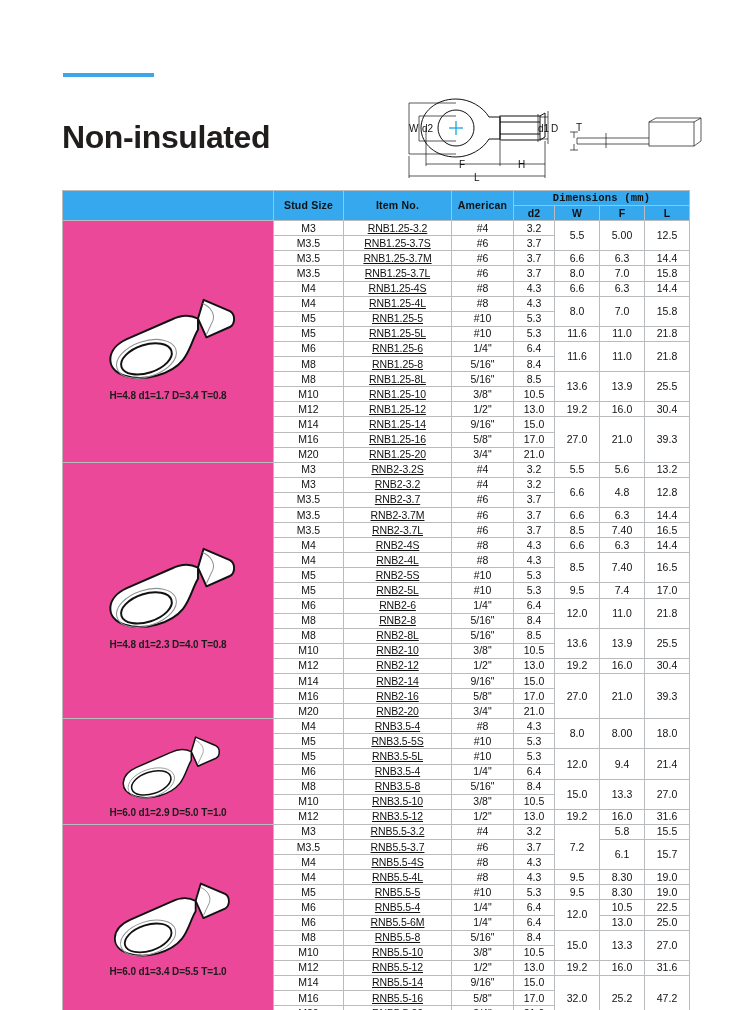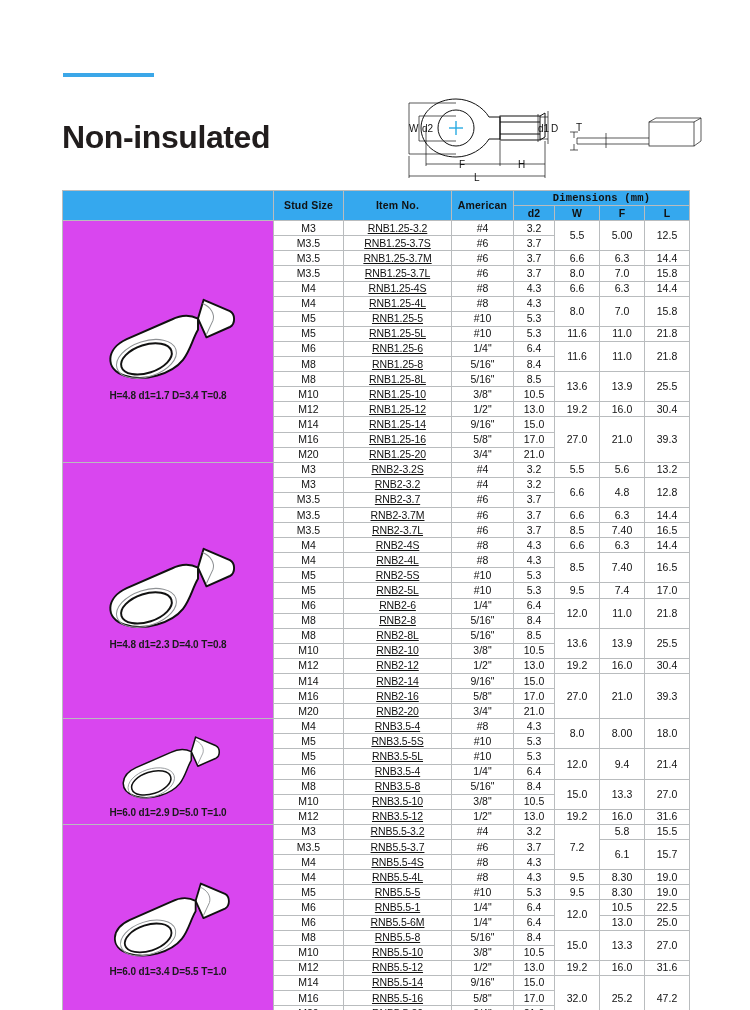--- a/index.html
+++ b/index.html
@@ -52,21 +52,21 @@
   col.c-stud { width:70px; }
   col.c-item { width:108px; }
   col.c-amer { width:62px; }
   col.c-d2  { width:41px; }
   col.c-w   { width:45px; }
   col.c-f   { width:45px; }
   col.c-l   { width:45px; }
 
   td.imgcell {
     border:1px solid #b9bcbe;
-    background:#d946ef;
+    background:#ec4899;
     position:relative;
     vertical-align:middle;
   }
   .imgbox { display:flex; flex-direction:column; align-items:center; justify-content:center; height:100%; }
   .imgbox svg { display:block; }
   .caption {
     font-size:10px; font-weight:bold; color:#1a1a1a;
     margin-top:4px; white-space:nowrap; letter-spacing:-0.1px;
   }
   td.val { font-weight:normal; }
@@ -601,21 +601,21 @@
             <td class="stud">M5</td>
             <td class="item">RNB5.5-5</td>
             <td class="amer">#10</td>
             <td class="d2">5.3</td>
             <td class="val" rowspan="1">9.5</td>
             <td class="val" rowspan="1">8.30</td>
             <td class="val" rowspan="1">19.0</td>
           </tr>
           <tr>
             <td class="stud">M6</td>
-            <td class="item">RNB5.5-1</td>
+            <td class="item">RNB5.5-4</td>
             <td class="amer">1/4"</td>
             <td class="d2">6.4</td>
             <td class="val" rowspan="2">12.0</td>
             <td class="val" rowspan="1">10.5</td>
             <td class="val" rowspan="1">22.5</td>
           </tr>
           <tr>
             <td class="stud">M6</td>
             <td class="item">RNB5.5-6M</td>
             <td class="amer">1/4"</td>

